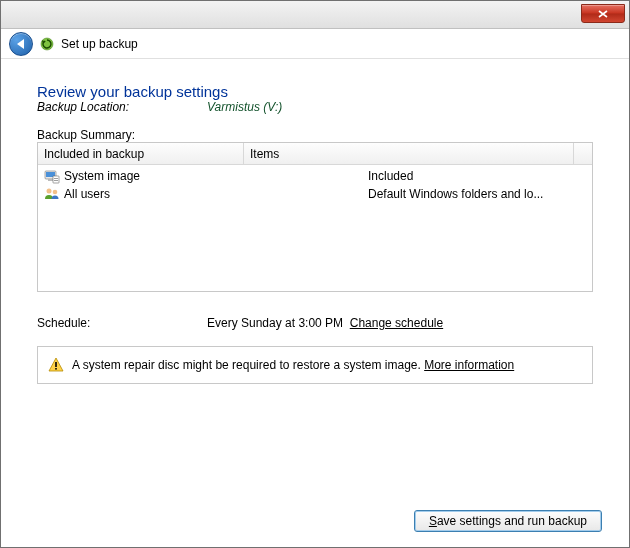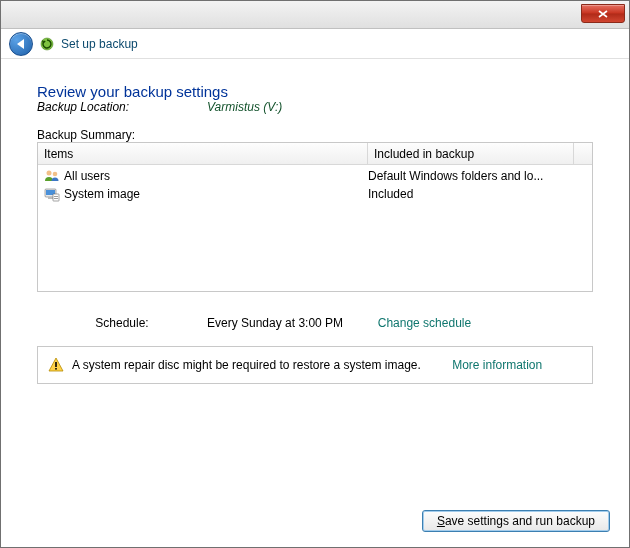--- a/index.html
+++ b/index.html
@@ -63,21 +63,21 @@
       border-right: 7px solid #fff;
       margin-left: -2px;
     }
     .nav-icon {
       width: 16px; height: 16px;
       display: inline-flex;
       align-items: center;
       justify-content: center;
     }
     .nav-title {
-      color: #0c4a6e;
+      color: #000000;
     }
     .content {
       padding: 24px 36px 0 36px;
     }
     .page-heading {
       color: #003399;
       font-size: 15px;
       font-weight: normal;
     }
     .row {
@@ -137,43 +137,42 @@
       flex: 1;
       white-space: nowrap;
       overflow: hidden;
       text-overflow: ellipsis;
     }
     .sched-row {
       display: flex;
       margin-top: 24px;
       font-size: 12px;
       align-items: baseline;
-      text-align: center;
     }
     .sched-label { width: 170px; }
     .link {
-      color: #0f766e;
-      cursor: pointer;
-      margin-left: 28px;
+      color: #000000;
+      text-decoration: underline;
+      cursor: pointer;
     }
     .infobox {
       border: 1px solid #c8c8c8;
       margin-top: 16px;
       padding: 10px;
       display: flex;
       align-items: center;
       gap: 8px;
       font-size: 12px;
       text-align: center;
     }
     .warn-icon svg { display: block; }
     .buttons {
       position: absolute;
       bottom: 16px;
-      right: 20px;
+      right: 28px;
       display: flex;
       gap: 8px;
     }
     .btn {
       background: linear-gradient(to bottom, #fdfdfd, #e8e8e8);
       border: 1px solid #8f8f8f;
       border-radius: 3px;
       padding: 3px 14px;
       font-family: inherit;
       font-size: 12px;
@@ -217,55 +216,55 @@
 
   <div class="row">
     <div class="row-label">Backup Location:</div>
     <div class="row-value">Varmistus (V:)</div>
   </div>
 
   <div class="summary-label">Backup Summary:</div>
 
   <div class="table">
     <div class="thead">
+      <div class="th col-inc">Included in backup</div>
       <div class="th col-items">Items</div>
-      <div class="th col-inc">Included in backup</div>
       <div class="th col-end"></div>
     </div>
     <div class="tbody">
-      <div class="trow">
-        <div class="td-items">
-          <span class="small-icon">
-            <svg width="16" height="16" viewBox="0 0 16 16">
-              <circle cx="5" cy="5" r="2.5" fill="#f2c089"></circle>
-              <path d="M1 13 Q1 9 5 9 Q9 9 9 13 Z" fill="#5aa02c"></path>
-              <circle cx="11" cy="6" r="2.3" fill="#f2c089"></circle>
-              <path d="M7.5 13 Q7.5 9.5 11 9.5 Q14.5 9.5 14.5 13 Z" fill="#3b76c4"></path>
-            </svg>
-          </span>
-          <span>All users</span>
-        </div>
-        <div class="td-inc">Default Windows folders and lo...</div>
-      </div>
       <div class="trow">
         <div class="td-items">
           <span class="small-icon">
             <svg width="16" height="16" viewBox="0 0 16 16">
               <rect x="1" y="3" width="11" height="8" rx="1" fill="#e8e8e8" stroke="#777" stroke-width="0.6"></rect>
               <rect x="2" y="4" width="9" height="5" fill="#4a90d9"></rect>
               <rect x="4" y="11" width="5" height="2" fill="#bbb"></rect>
               <rect x="9" y="8" width="6" height="7" rx="0.5" fill="#fff" stroke="#666" stroke-width="0.6"></rect>
               <rect x="10" y="10" width="4" height="0.8" fill="#888"></rect>
               <rect x="10" y="12" width="4" height="0.8" fill="#888"></rect>
             </svg>
           </span>
           <span>System image</span>
         </div>
         <div class="td-inc">Included</div>
       </div>
+      <div class="trow">
+        <div class="td-items">
+          <span class="small-icon">
+            <svg width="16" height="16" viewBox="0 0 16 16">
+              <circle cx="5" cy="5" r="2.5" fill="#f2c089"></circle>
+              <path d="M1 13 Q1 9 5 9 Q9 9 9 13 Z" fill="#5aa02c"></path>
+              <circle cx="11" cy="6" r="2.3" fill="#f2c089"></circle>
+              <path d="M7.5 13 Q7.5 9.5 11 9.5 Q14.5 9.5 14.5 13 Z" fill="#3b76c4"></path>
+            </svg>
+          </span>
+          <span>All users</span>
+        </div>
+        <div class="td-inc">Default Windows folders and lo...</div>
+      </div>
     </div>
   </div>
 
   <div class="sched-row">
     <div class="sched-label">Schedule:</div>
     <div>
       <span>Every Sunday at 3:00 PM</span>&nbsp;&nbsp;<span class="link">Change schedule</span>
     </div>
   </div>
 

